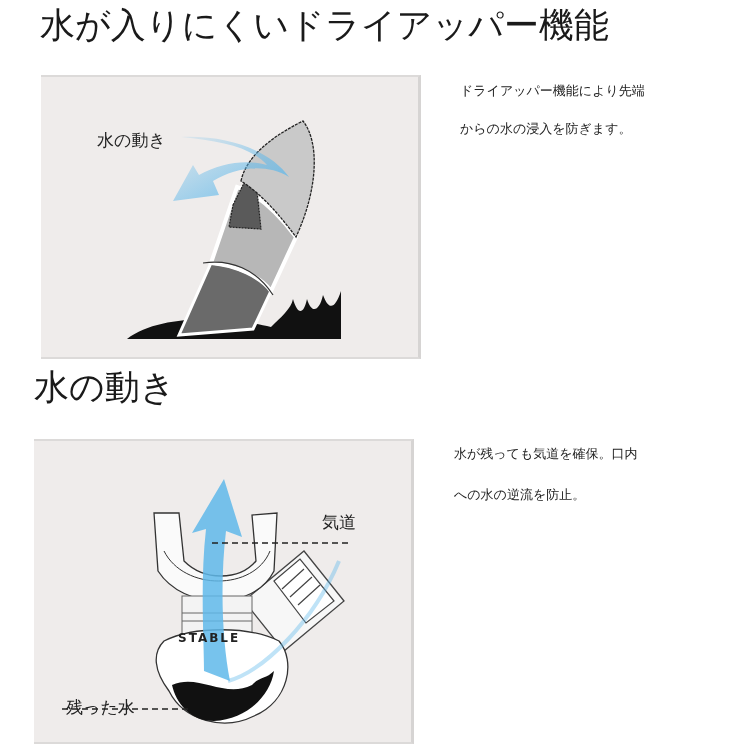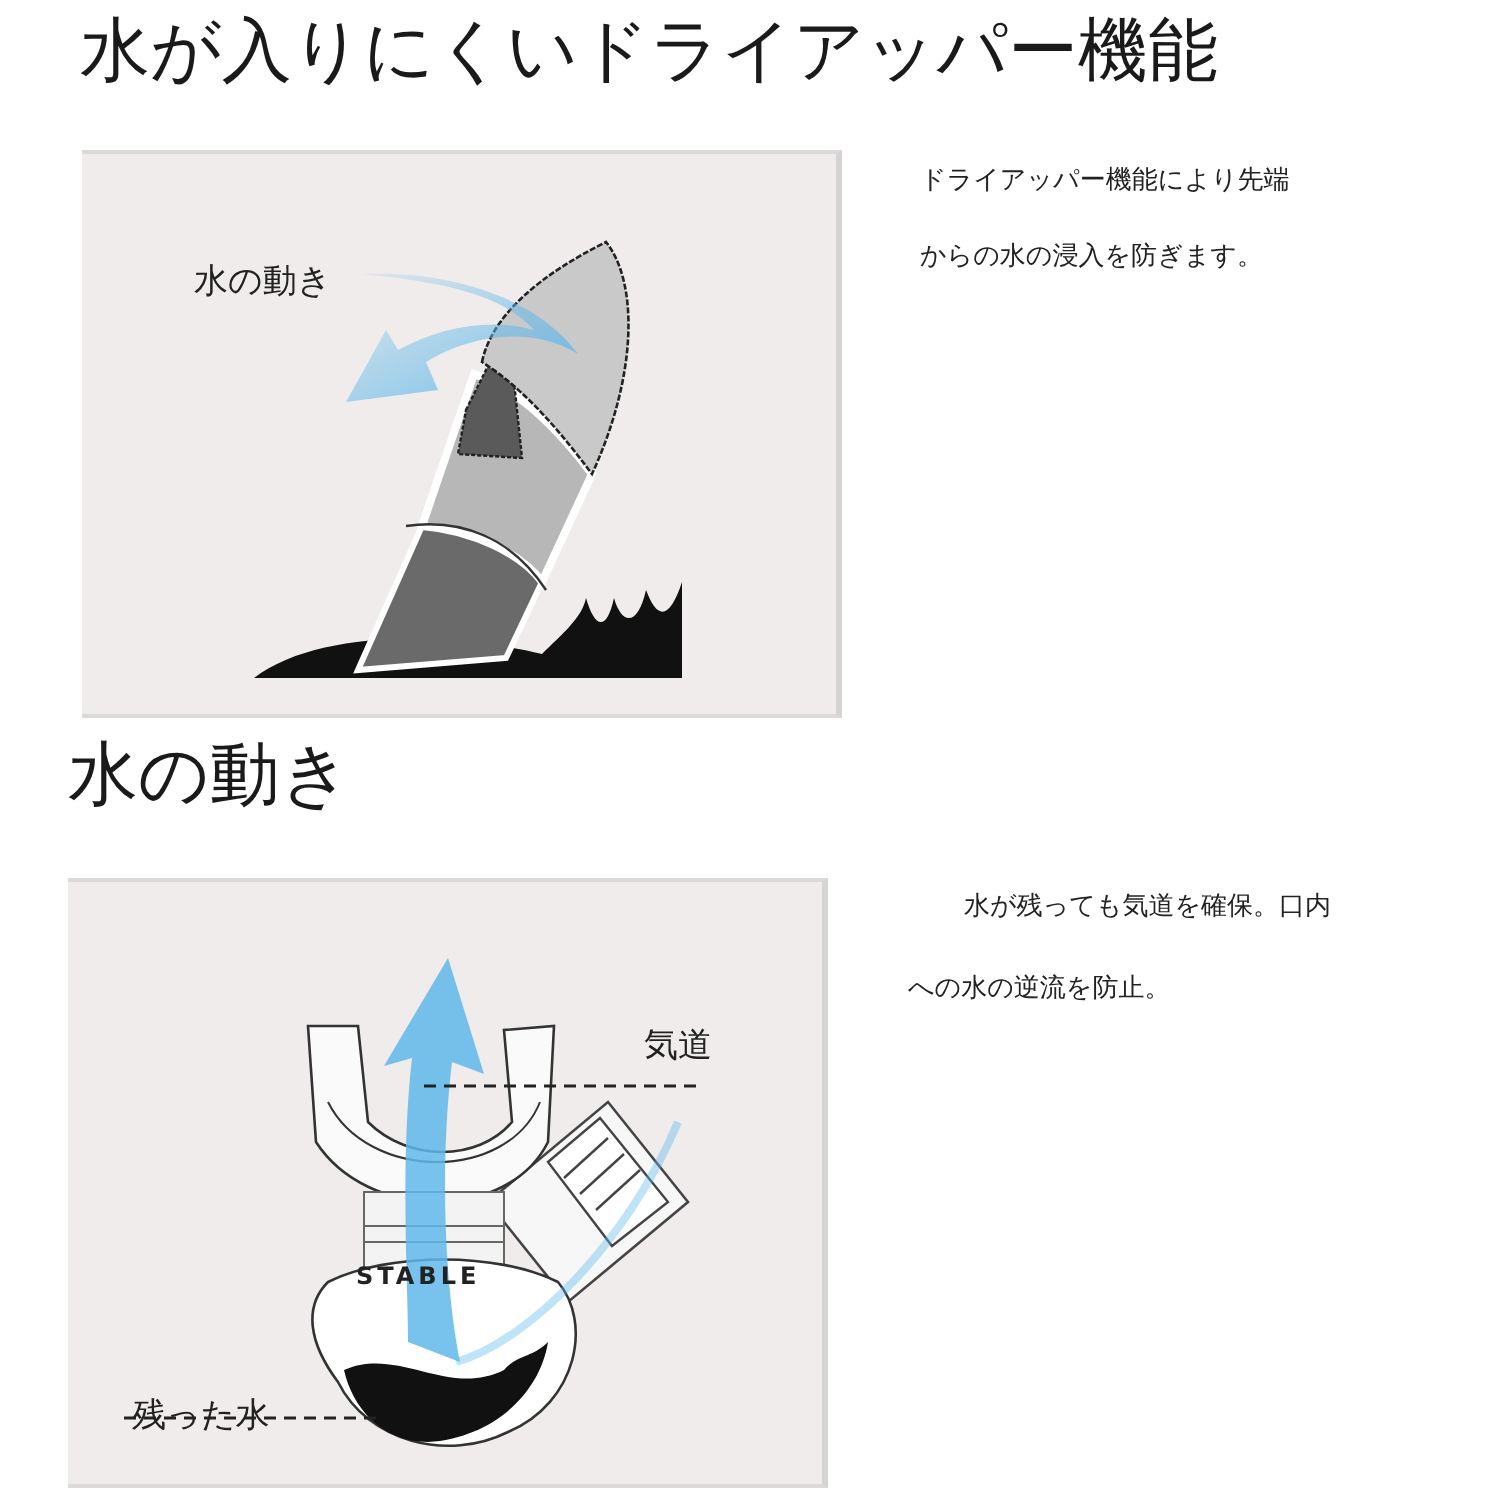--- a/index.html
+++ b/index.html
@@ -73,15 +73,15 @@
 
     <line x1="178" y1="102" x2="318" y2="102" stroke="#222" stroke-width="1.5" stroke-dasharray="6 4"></line>
     <line x1="28" y1="268" x2="158" y2="268" stroke="#222" stroke-width="1.5" stroke-dasharray="6 4"></line>
   </svg>
   <span class="label" style="left:288px; top:70px;">気道</span>
   <span class="label" style="left:32px; top:222px;margin-top:33px;">残った水</span>
   <span class="label" style="left:144px; top:190px; font-size:12px; font-weight:bold; letter-spacing:2px;text-align:right;">STABLE</span>
 </div>
 
 <div>
-  <p class="desc" style="left:454px; top:441px;margin-left:28px;">水が残っても気道を確保。口内</p>
+  <p class="desc" style="left:454px; top:441px;">水が残っても気道を確保。口内</p>
   <p class="desc" style="left:454px; top:482px;">への水の逆流を防止。</p>
 </div>
 
 </body></html>

